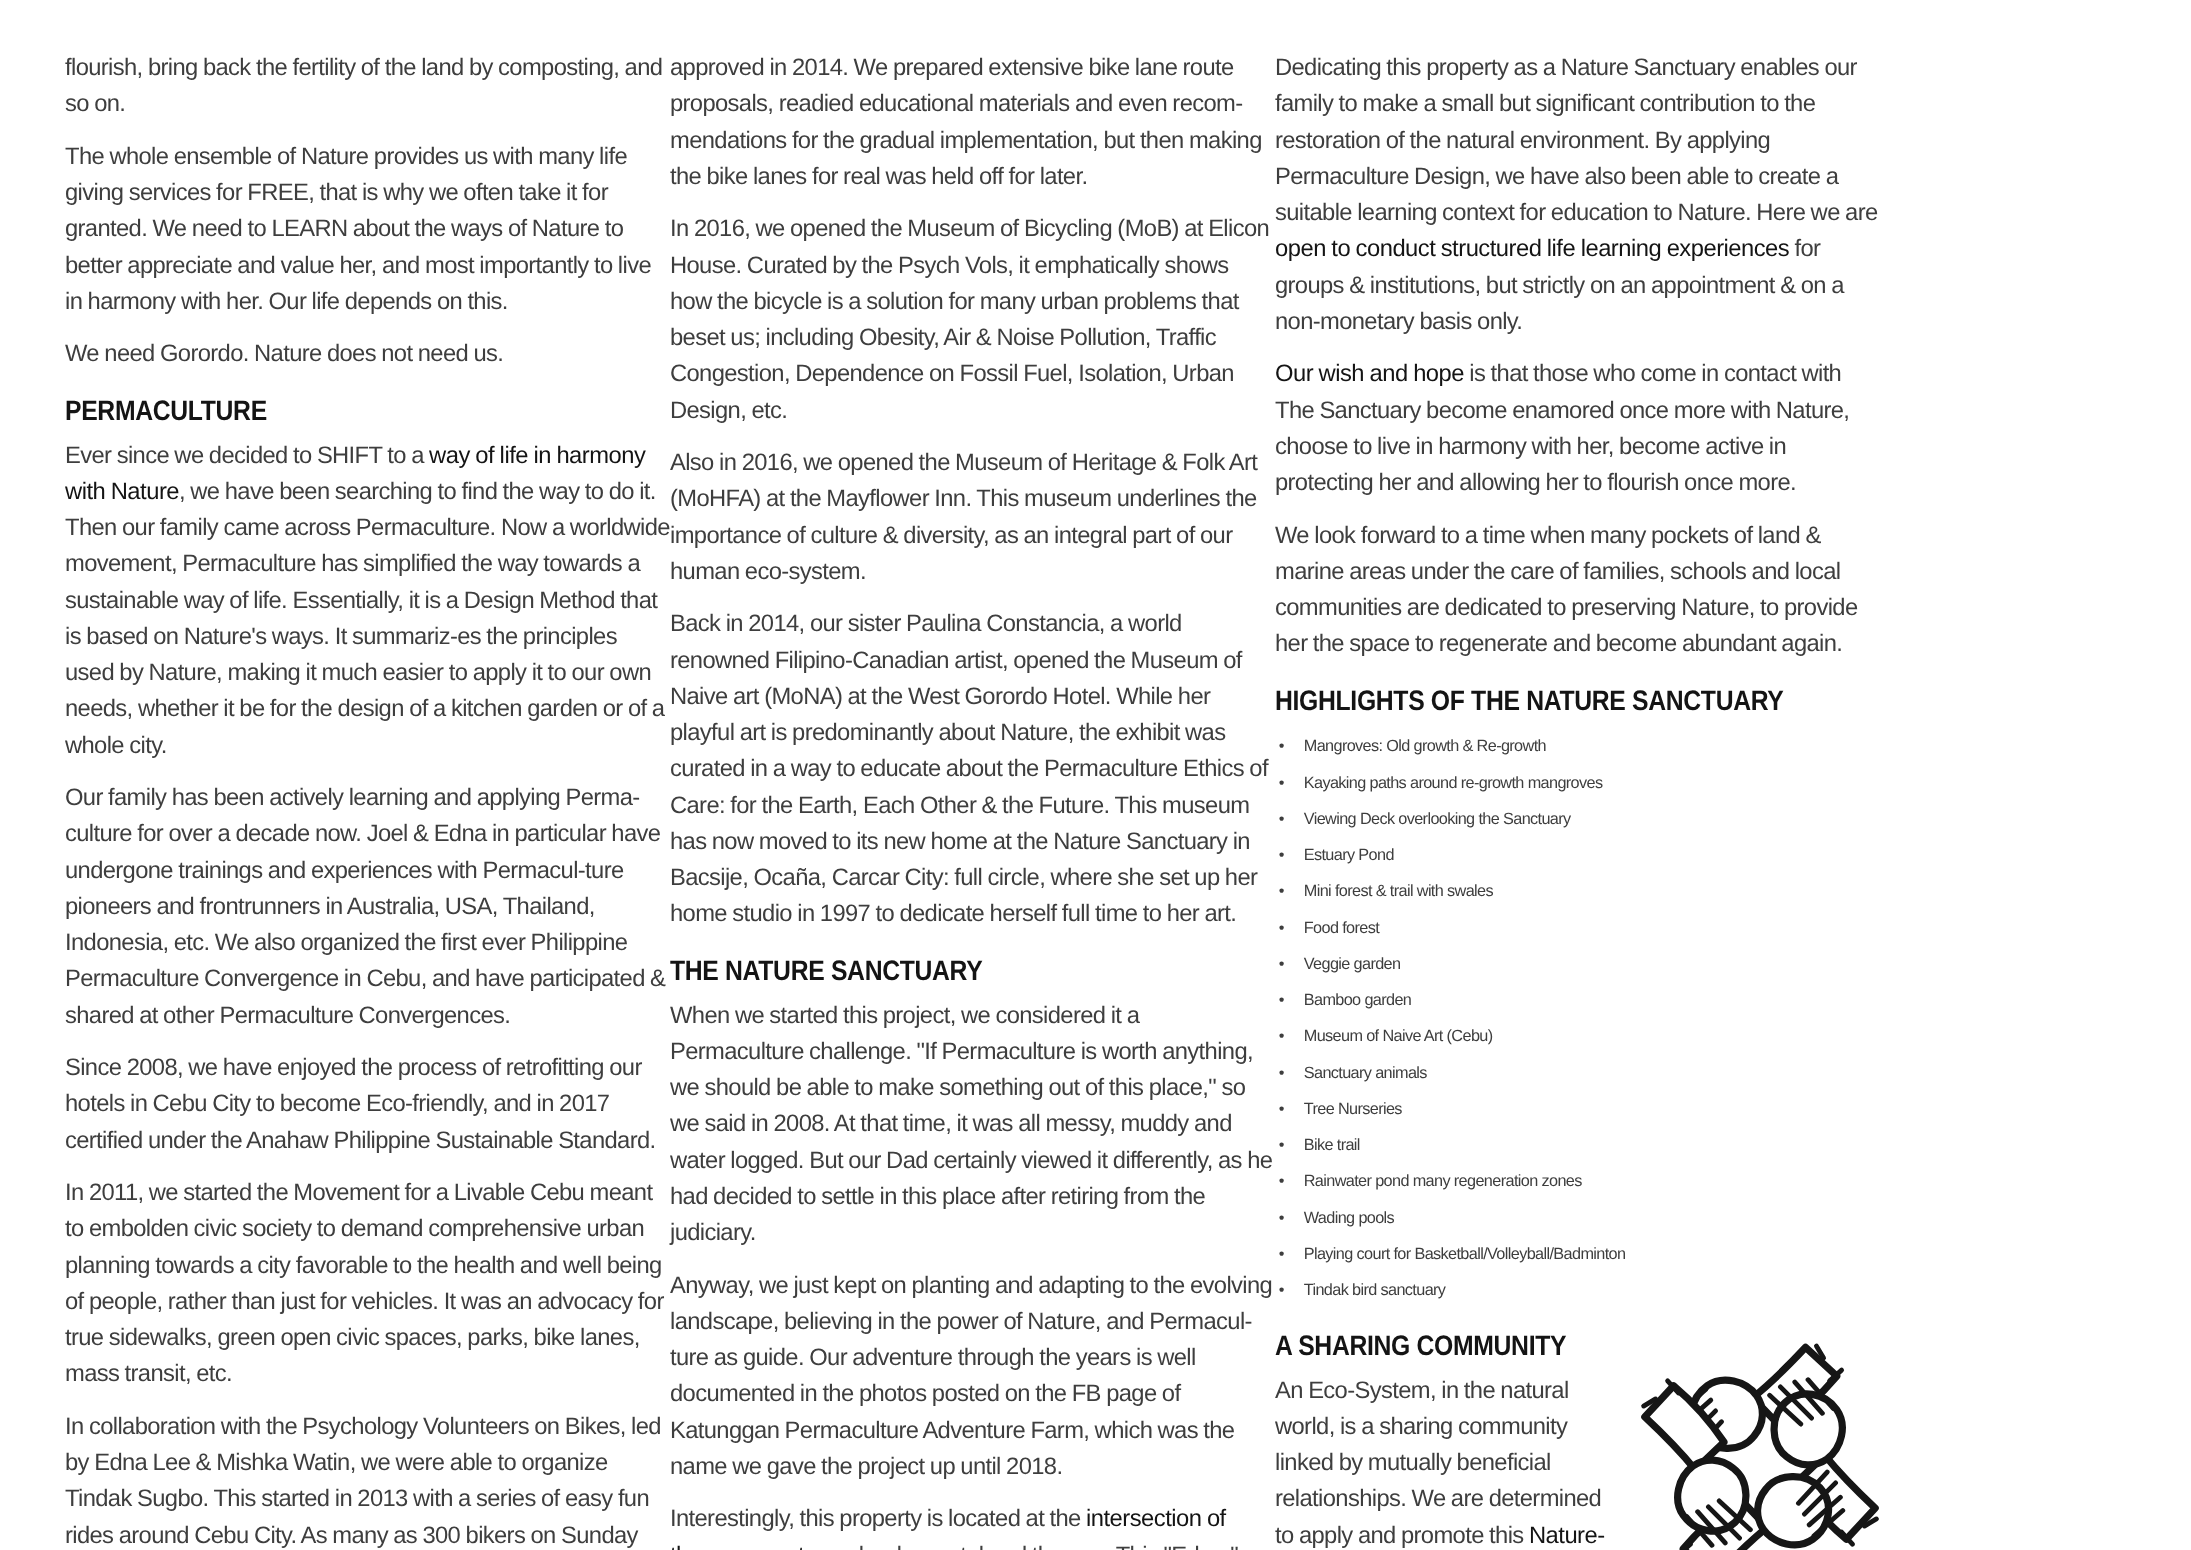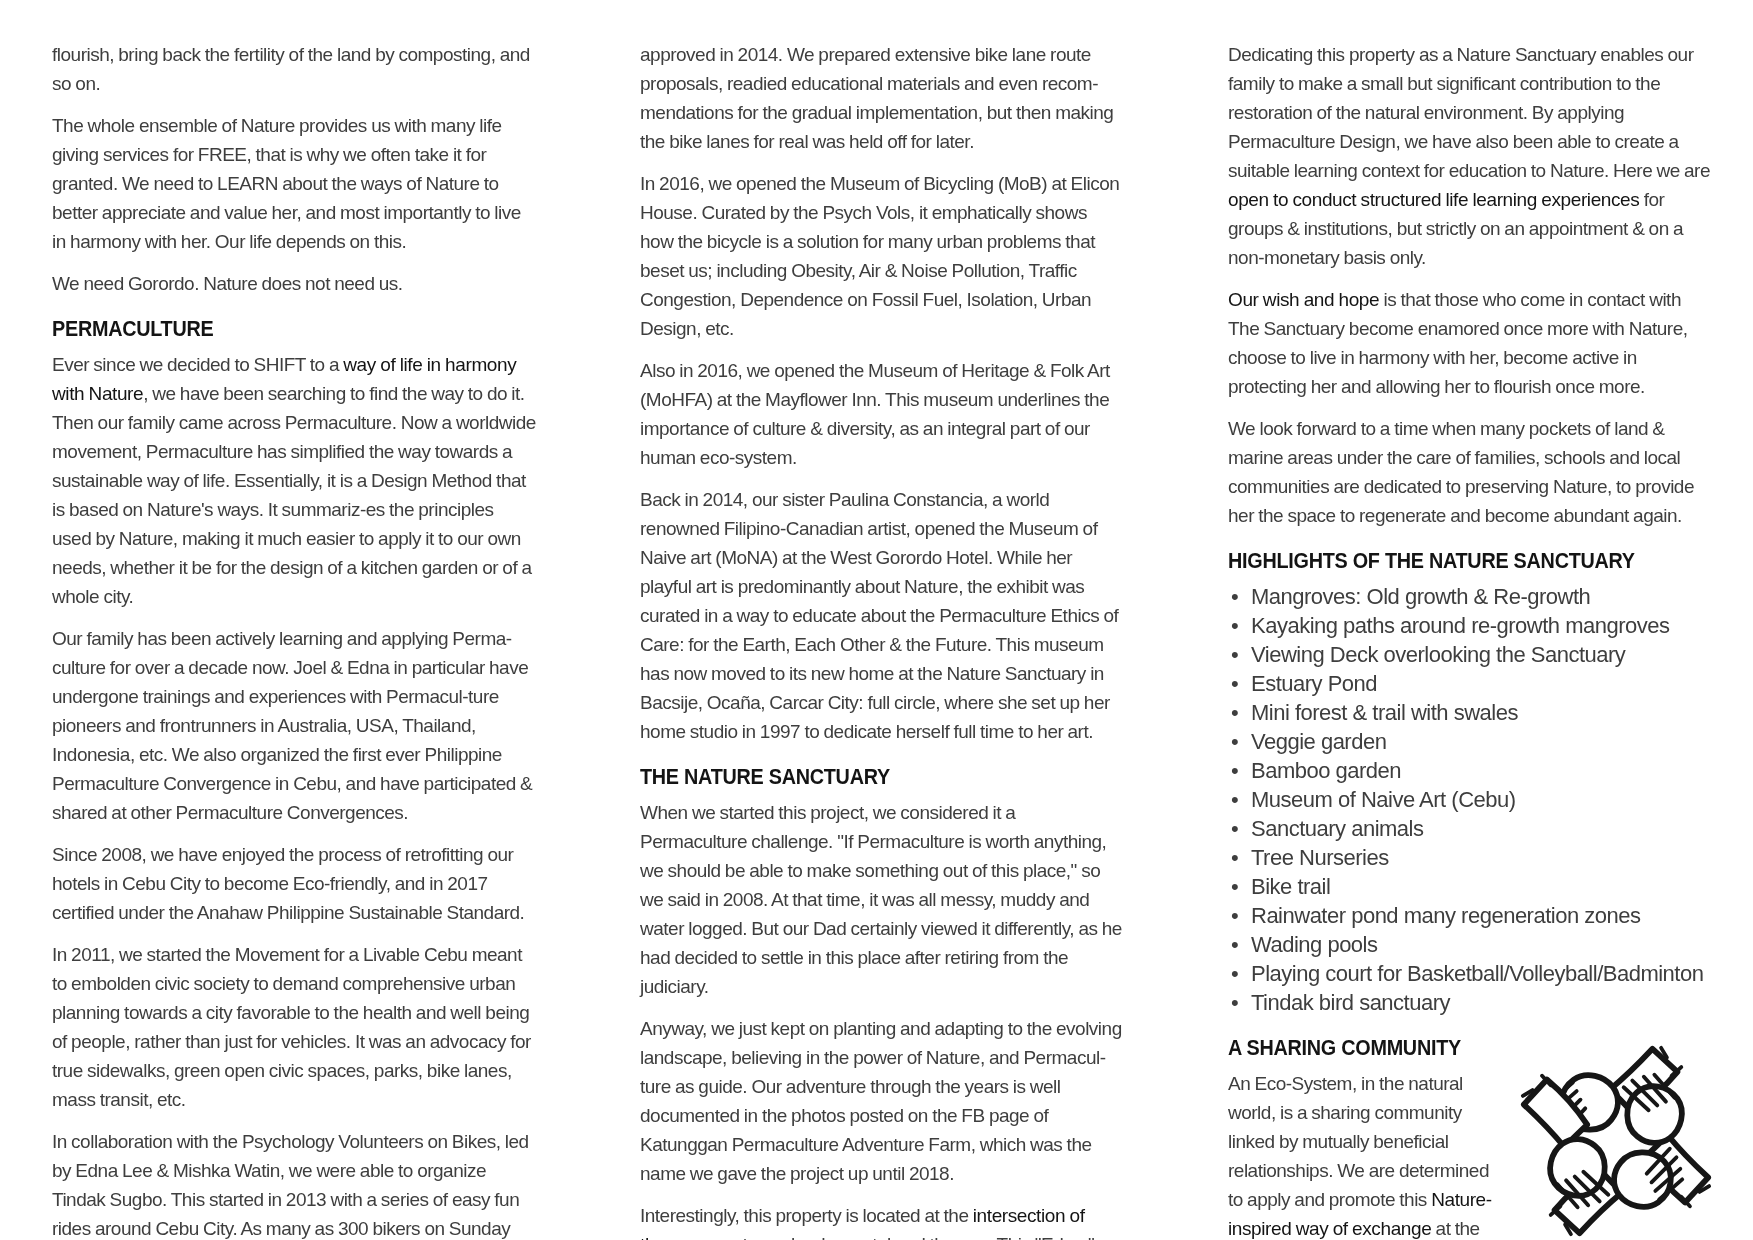--- a/index.html
+++ b/index.html
@@ -6,21 +6,20 @@
   html,body { background:#ffffff; }
   .page {
     position:relative;
     width:1753px; height:1240px;
     background:#ffffff;
     font-family:"Liberation Sans", sans-serif;
     color:#3e3e3e;
     overflow:hidden;
     padding:40px 40px 16px 52px;
     display:flex;
-    gap:104px;
   }
   .col { width:484px; flex:none; }
   .col p {
     font-size:19px;
     line-height:29px;
     letter-spacing:-0.5px;
     word-spacing:-0.5px;
     margin:0 0 13px 0;
   }
   .col p strong, .col strong { color:#141414; font-weight:400; letter-spacing:-0.4px; }
@@ -30,21 +29,21 @@
     font-weight:700;
     color:#141414;
     letter-spacing:-0.3px;
     transform:scaleX(0.88);
     transform-origin:0 50%;
     margin:17px 0 8px 0;
     white-space:nowrap;
   }
   .col ul { list-style:none; margin:0 0 13px 0; padding:0; }
   .col li {
-    font-size:22px;
+    font-size:13px;
     line-height:29px;
     letter-spacing:-0.5px;
     position:relative;
     padding-left:23px;
   }
   .col li::before {
     content:"\2022";
     position:absolute;
     left:3px;
     color:#3e3e3e;
@@ -86,20 +85,21 @@
       <p>Dedicating this property as a Nature Sanctuary enables our family to make a small but significant contribution to the restoration of the natural environment. By applying Permaculture Design, we have also been able to create a suitable learning context for education to Nature. Here we are <strong>open to conduct structured life learning experiences</strong> for groups &amp; institutions, but strictly on an appointment &amp; on a non-monetary basis only.</p>
       <p><strong>Our wish and hope</strong> is that those who come in contact with The Sanctuary become enamored once more with Nature, choose to live in harmony with her, become active in protecting her and allowing her to flourish once more.</p>
       <p>We look forward to a time when many pockets of land &amp; marine areas under the care of families, schools and local communities are dedicated to preserving Nature, to provide her the space to regenerate and become abundant again.</p>
       <h3>HIGHLIGHTS OF THE NATURE SANCTUARY</h3>
       <ul>
         <li>Mangroves: Old growth &amp; Re-growth</li>
         <li>Kayaking paths around re-growth mangroves</li>
         <li>Viewing Deck overlooking the Sanctuary</li>
         <li>Estuary Pond</li>
         <li>Mini forest &amp; trail with swales</li>
+        <li>Food forest</li>
         <li>Veggie garden</li>
         <li>Bamboo garden</li>
         <li>Museum of Naive Art (Cebu)</li>
         <li>Sanctuary animals</li>
         <li>Tree Nurseries</li>
         <li>Bike trail</li>
         <li>Rainwater pond many regeneration zones</li>
         <li>Wading pools</li>
         <li>Playing court for Basketball/Volleyball/Badminton</li>
         <li>Tindak bird sanctuary</li>

